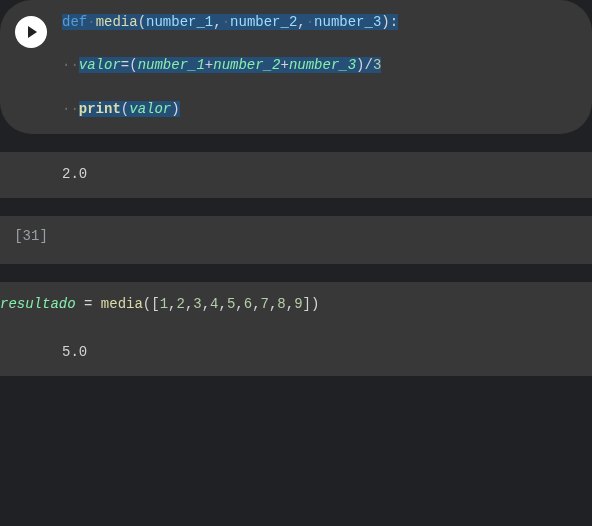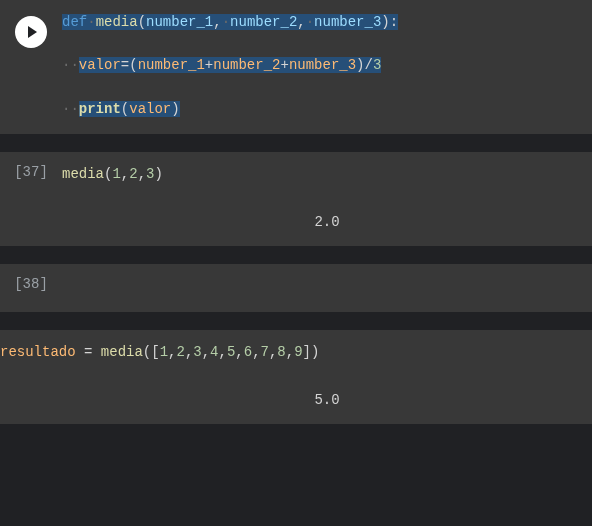--- a/index.html
+++ b/index.html
@@ -12,20 +12,21 @@
     height: 526px;
     overflow: hidden;
   }
   .cell {
     background: #383838;
     margin-bottom: 18px;
     padding: 0;
   }
   .cell-active {
     background: #383838;
+    border-radius: 32px;
   }
   .cell-row {
     display: flex;
     align-items: flex-start;
   }
   .gutter {
     width: 62px;
     flex-shrink: 0;
     display: flex;
     justify-content: center;
@@ -58,34 +59,33 @@
     flex: 1;
     padding: 12px 10px 14px 0;
     line-height: 1.55;
     white-space: pre;
   }
   .output-row {
     display: flex;
     background: #202124;
     padding: 14px 0 16px 0;
     margin-top: 0;
-    justify-content: center;
   }
   .output-row.inside {
     background: transparent;
   }
   .output-text {
     padding-left: 0;
     color: #d4d4d4;
     font-size: 14px;
   }
   .kw { color: #569cd6; }
   .fn { color: #dcdcaa; }
   .param { color: #9cdcfe; }
-  .var { color: #fdba74; }
+  .var { color: #86efac; font-style: italic; }
   .punct { color: #d4d4d4; }
   .op { color: #d4d4d4; }
   .num { color: #b5cea8; }
   .builtin { color: #dcdcaa; font-weight: bold; }
   .ws-dot { color: #6b6b6b; }
   .sel-bg { background: #264f78; }
   .code-line {
     display: block;
   }
   .first-gutter {
@@ -102,36 +102,30 @@
         <div class="play-triangle"></div>
       </div>
     </div>
     <div class="code-area"><span class="code-line"><span class="sel-bg"><span class="kw">def</span><span class="ws-dot">·</span><span class="fn">media</span><span class="punct">(</span><span class="param">number_1</span><span class="punct">,</span><span class="ws-dot">·</span><span class="param">number_2</span><span class="punct">,</span><span class="ws-dot">·</span><span class="param">number_3</span><span class="punct">)</span><span class="punct">:</span></span></span>
 <span class="code-line"><span class="ws-dot">·</span><span class="ws-dot">·</span><span class="sel-bg"><span class="var">valor</span><span class="op">=</span><span class="punct">(</span><span class="var">number_1</span><span class="op">+</span><span class="var">number_2</span><span class="op">+</span><span class="var">number_3</span><span class="punct">)</span><span class="op">/</span><span class="num">3</span></span></span>
 <span class="code-line"><span class="ws-dot">·</span><span class="ws-dot">·</span><span class="sel-bg"><span class="builtin">print</span><span class="punct">(</span><span class="var">valor</span><span class="punct">)</span></span></span></div>
   </div>
 </div>
 
 <div class="cell">
-  <div class="cell-row">
-    <div class="gutter">
-      <span class="gutter-num">[37]</span>
-    </div>
-    <div class="code-area"><span class="code-line"><span class="fn">media</span><span class="punct">(</span><span class="num">1</span><span class="punct">,</span><span class="num">2</span><span class="punct">,</span><span class="num">3</span><span class="punct">)</span></span></div>
-  </div>
   <div class="output-row inside">
     <div class="gutter"></div>
     <div class="output-text">2.0</div>
   </div>
 </div>
 
 <div class="cell">
   <div class="cell-row">
     <div class="gutter">
-      <span class="gutter-num">[38]</span>
+      <span class="gutter-num">[31]</span>
     </div>
     <div class="code-area">
 </div>
   </div>
 </div>
 
 <div class="cell">
   <div class="cell-row">
     <div class="code-area"><span class="code-line"><span class="var">resultado</span> <span class="op">=</span> <span class="fn">media</span><span class="punct">(</span><span class="punct">[</span><span class="num">1</span><span class="punct">,</span><span class="num">2</span><span class="punct">,</span><span class="num">3</span><span class="punct">,</span><span class="num">4</span><span class="punct">,</span><span class="num">5</span><span class="punct">,</span><span class="num">6</span><span class="punct">,</span><span class="num">7</span><span class="punct">,</span><span class="num">8</span><span class="punct">,</span><span class="num">9</span><span class="punct">]</span><span class="punct">)</span></span></div>
   </div>

